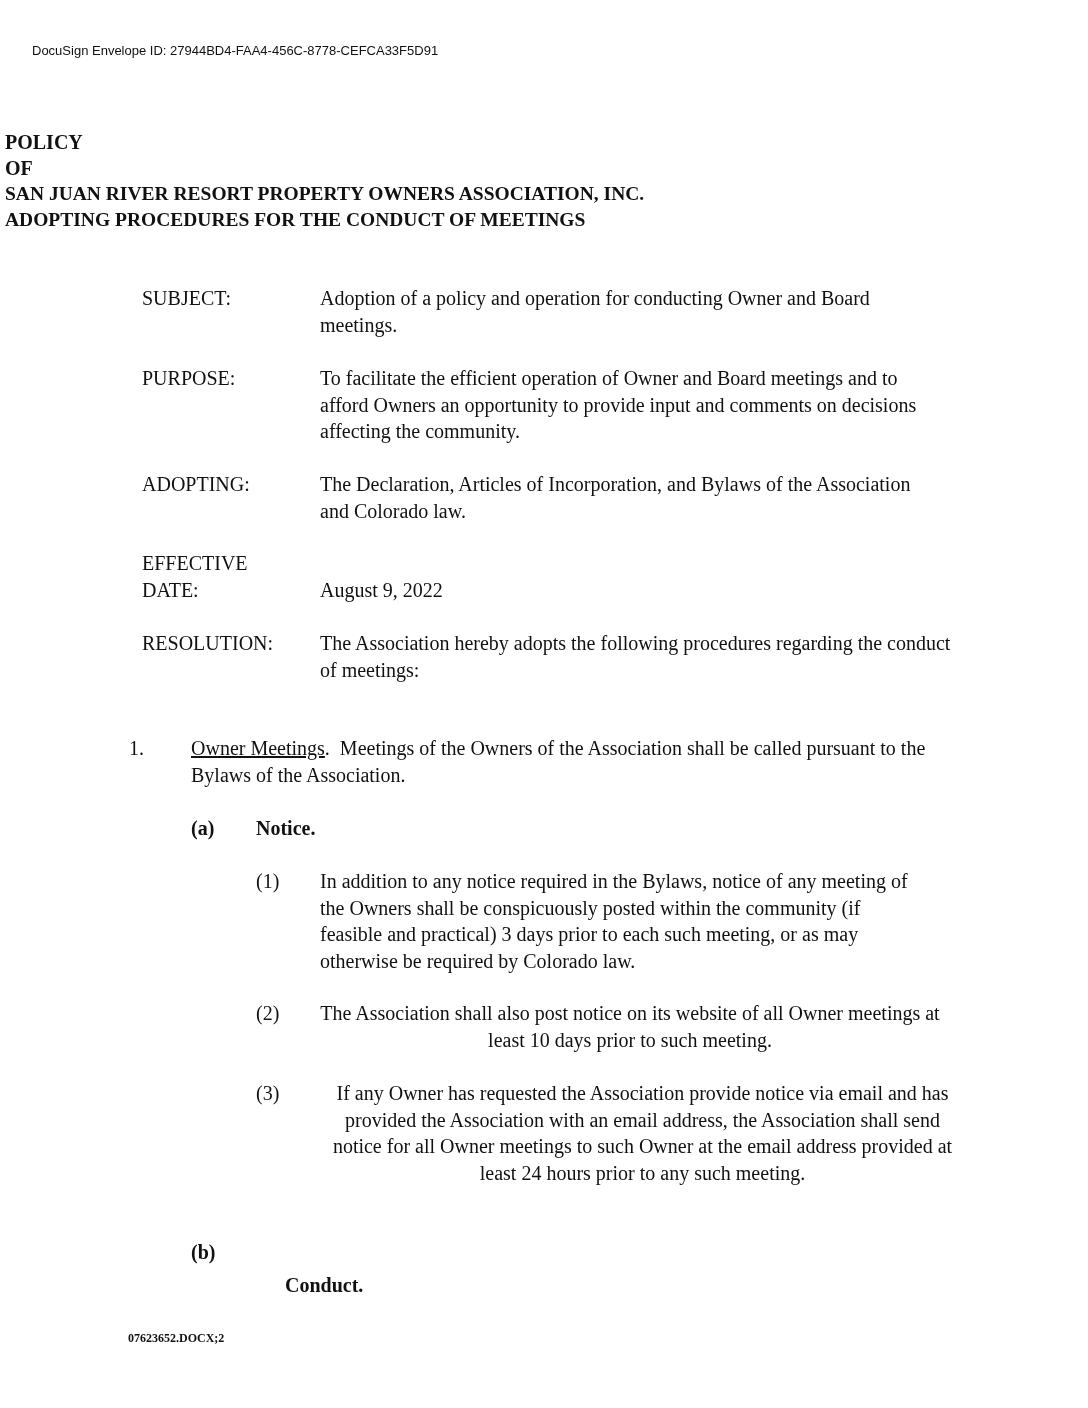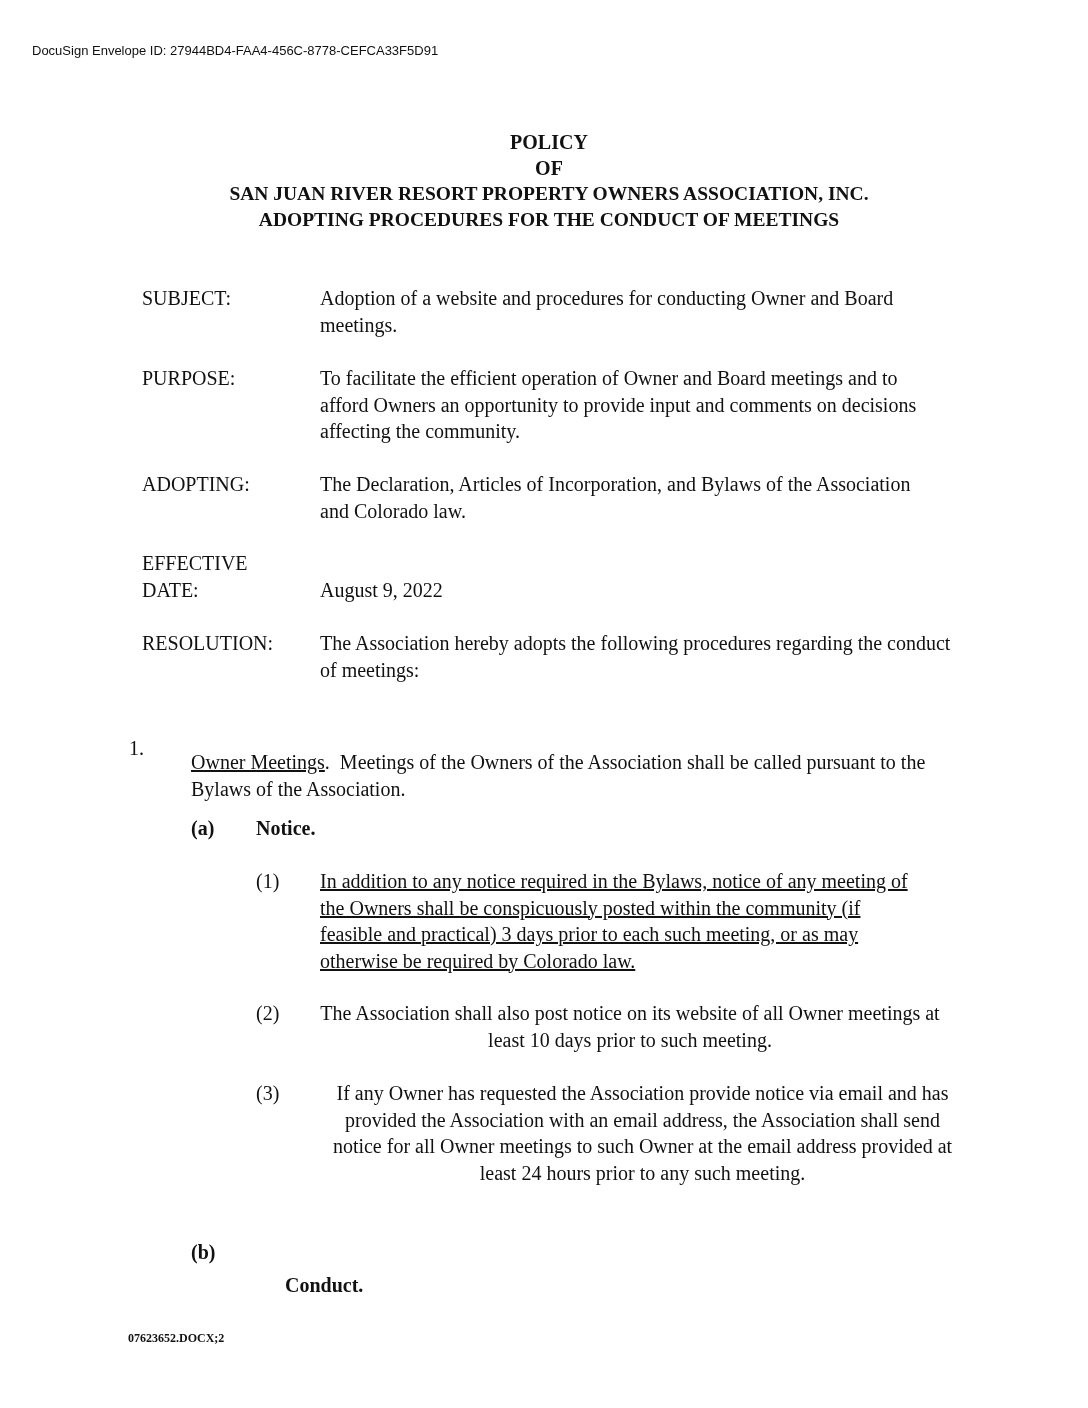--- a/index.html
+++ b/index.html
@@ -1,18 +1,18 @@
 <!DOCTYPE html>
 <html><head>
 <meta charset="utf-8">
 <style>
   html, body { margin: 0; padding: 0; background: #ffffff; }
   body { width: 1088px; height: 1408px; position: relative; overflow: hidden; color: #111; }
   .envelope { position: absolute; left: 32px; top: 19px; font-family: "Liberation Sans", sans-serif; font-size: 13px; color: #111; margin-top: 24px; }
-  .title-wrap { position: absolute; top: 129px; left: 0; width: 1088px; text-align: center; font-family: "Liberation Serif", serif; font-weight: bold; font-size: 20px; line-height: 26px; }
+  .title-wrap { position: absolute; top: 129px; left: 0; width: 1088px; font-family: "Liberation Serif", serif; font-weight: bold; font-size: 20px; line-height: 26px; }
   .title-wrap div { margin-left: 0; }
   .title-center { position: relative; left: 5px; }
   .field { position: absolute; left: 129px; font-family: "Liberation Serif", serif; font-size: 20px; line-height: 26.5px; }
   .field .label { position: absolute; left: 13px; top: 0; font-weight: normal; white-space: nowrap; text-align: center; }
   .field .value { position: absolute; left: 191px; top: 0; width: 650px; }
   .para { position: absolute; font-family: "Liberation Serif", serif; font-size: 20px; line-height: 26.5px; }
   .u { text-decoration: underline; }
   .b { font-weight: bold; }
   .footer { position: absolute; left: 128px; top: 1331px; font-family: "Liberation Serif", serif; font-size: 12px; font-weight: bold; }
 </style>
@@ -23,21 +23,21 @@
 
 <div class="title-wrap">
   <div class="title-center">POLICY</div>
   <div class="title-center">OF</div>
   <div class="title-center" style="font-size:19.5px">SAN JUAN RIVER RESORT PROPERTY OWNERS ASSOCIATION, INC.</div>
   <div class="title-center" style="font-size:19.5px">ADOPTING PROCEDURES FOR THE CONDUCT OF MEETINGS</div>
 </div>
 
 <div class="field" style="top:285px">
   <span class="label">SUBJECT:</span>
-  <span class="value" style="width:620px">Adoption of a website and procedures for conducting Owner and Board meetings.</span>
+  <span class="value" style="width:620px">Adoption of a policy and operation for conducting Owner and Board meetings.</span>
 </div>
 
 <div class="field" style="top:365px">
   <span class="label">PURPOSE:</span>
   <span class="value" style="width:628px">To facilitate the efficient operation of Owner and Board meetings and to afford Owners an opportunity to provide input and comments on decisions affecting the community.</span>
 </div>
 
 <div class="field" style="top:471px">
   <span class="label">ADOPTING:</span>
   <span class="value" style="width:600px">The Declaration, Articles of Incorporation, and Bylaws of the Association and Colorado law.</span>
@@ -48,27 +48,27 @@
   <span class="label" style="top:26.5px">DATE:</span>
   <span class="value" style="top:26.5px">August 9, 2022</span>
 </div>
 
 <div class="field" style="top:630px">
   <span class="label">RESOLUTION:</span>
   <span class="value" style="width:650px">The Association hereby adopts the following procedures regarding the conduct of meetings:</span>
 </div>
 
 <div class="para" style="top:735px; left:129px;">1.</div>
-<div class="para" style="top:735px; left:191px; width:740px;margin-top:14px;"><span class="u">Owner Meetings</span><span>.</span><span style="white-space:pre-wrap">  Meetings of the Owners of the Association shall be called pursuant to the Bylaws of the Association.</span></div>
+<div class="para" style="top:735px; left:191px; width:740px;"><span class="u">Owner Meetings</span><span>.</span><span style="white-space:pre-wrap">  Meetings of the Owners of the Association shall be called pursuant to the Bylaws of the Association.</span></div>
 
 <div class="para b" style="top:815px; left:191px;">(a)</div>
 <div class="para b" style="top:815px; left:256px;">Notice.</div>
 
 <div class="para" style="top:868px; left:256px;">(1)</div>
-<div class="para" style="top:868px; left:320px; width:600px;text-decoration:underline;">In addition to any notice required in the Bylaws, notice of any meeting of the Owners shall be conspicuously posted within the community (if feasible and practical) 3 days prior to each such meeting, or as may otherwise be required by Colorado law.</div>
+<div class="para" style="top:868px; left:320px; width:600px;">In addition to any notice required in the Bylaws, notice of any meeting of the Owners shall be conspicuously posted within the community (if feasible and practical) 3 days prior to each such meeting, or as may otherwise be required by Colorado law.</div>
 
 <div class="para" style="top:1000px; left:256px;">(2)</div>
 <div class="para" style="top:1000px; left:320px; width:620px;text-align:center;">The Association shall also post notice on its website of all Owner meetings at least 10 days prior to such meeting.</div>
 
 <div class="para" style="top:1080px; left:256px;">(3)</div>
 <div class="para" style="top:1080px; left:320px; width:645px;text-align:center;">If any Owner has requested the Association provide notice via email and has provided the Association with an email address, the Association shall send notice for all Owner meetings to such Owner at the email address provided at least 24 hours prior to any such meeting.</div>
 
 <div class="para b" style="top:1239px; left:191px;">(b)</div>
 <div class="para b" style="top:1272px; left:256px;margin-left:29px;">Conduct.</div>
 

